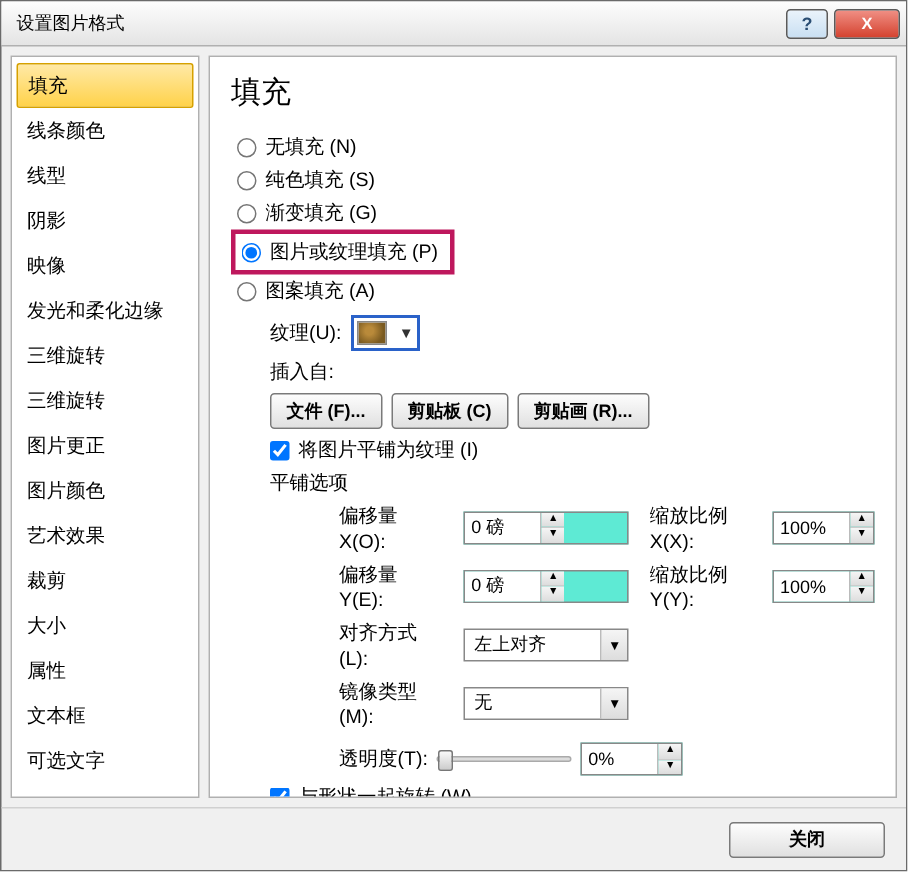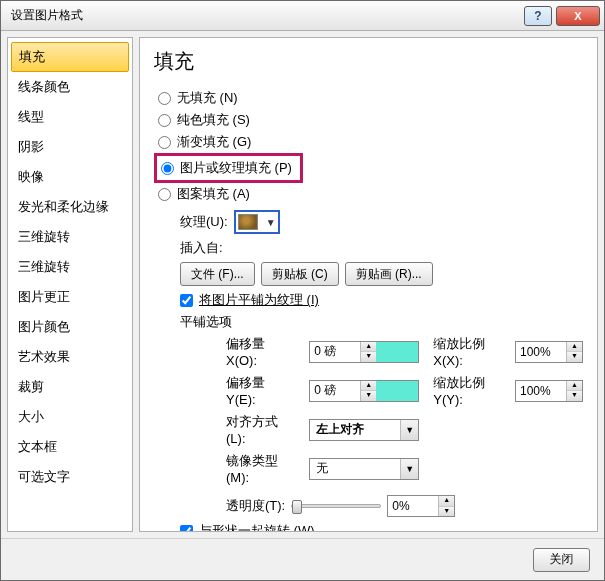--- a/index.html
+++ b/index.html
@@ -117,23 +117,23 @@
     border:1px solid #888;
   }
   .tex-caret { font-size:10px; color:#333;}
   .xpbtn {
     height:24px;
     padding: 0 10px;
     border:1px solid #7a7a7a;
     background: linear-gradient(#fdfdfd,#e0e0e0);
     border-radius:3px;
     font-size:12px;
-    display:inline-flex; align-items:center;
-  }
-  .chk-row { display:flex; align-items:center; font-size:13px; margin:4px 0;text-decoration:underline;}
+    display:inline-flex; align-items:center;font-weight:bold;
+  }
+  .chk-row { display:flex; align-items:center; font-size:13px; margin:4px 0;}
   .chk-row input { margin:0 6px 0 0; }
   .spinner {
     display:inline-flex;
     border:1px solid #888;
     height:22px;
     background:#5eead4;
   }
   .spinner input {
     border:none; width:50px; padding:0 4px; font-size:12px;
   }
@@ -156,21 +156,21 @@
     margin-left:46px;
   }
   .footer {
     height:42px;
     border-top:1px solid #d0d0d0;
     display:flex;
     justify-content:flex-end;
     align-items:center;
     padding:0 14px;
   }
-  .footer .xpbtn { width:57px; justify-content:center; }
+  .footer .xpbtn { width:104px; justify-content:center; }
   .slider-track {
     width:90px; height:4px; background:#ddd; border:1px solid #aaa; border-radius:2px; position:relative;
   }
   .slider-thumb {
     position:absolute; left:0; top:-5px; width:10px; height:14px; background:linear-gradient(#fafafa,#ccc); border:1px solid #777; border-radius:2px;
   }
 </style>
 </head>
 <body>
 
@@ -191,20 +191,21 @@
       <div class="side-item">阴影</div>
       <div class="side-item">映像</div>
       <div class="side-item">发光和柔化边缘</div>
       <div class="side-item">三维旋转</div>
       <div class="side-item">三维旋转</div>
       <div class="side-item">图片更正</div>
       <div class="side-item">图片颜色</div>
       <div class="side-item">艺术效果</div>
       <div class="side-item">裁剪</div>
       <div class="side-item">大小</div>
+      <div class="side-item">属性</div>
       <div class="side-item">文本框</div>
       <div class="side-item">可选文字</div>
     </div>
 
     <div class="main">
       <h2>填充</h2>
 
       <div class="radio-row">
         <input type="radio" name="fill" style="">
         <span>无填充 (N)</span>
@@ -280,21 +281,21 @@
           <span>缩放比例 Y(Y):</span>
           <div class="spinner">
             <input value="100%" style="">
             <div class="upd">
                 <div>▲</div>
                 <div>▼</div>
               </div>
           </div>
 
           <span>对齐方式(L):</span>
-          <div class="sel" style="width:110px;font-weight:bold;">
+          <div class="sel" style="width:110px;">
             <span style="flex:1">左上对齐</span>
             <div class="car">▼</div>
           </div>
           <span></span>
             <span></span>
 
           <span>镜像类型(M):</span>
           <div class="sel" style="width:110px;">
             <span style="flex:1">无</span>
             <div class="car">▼</div>

